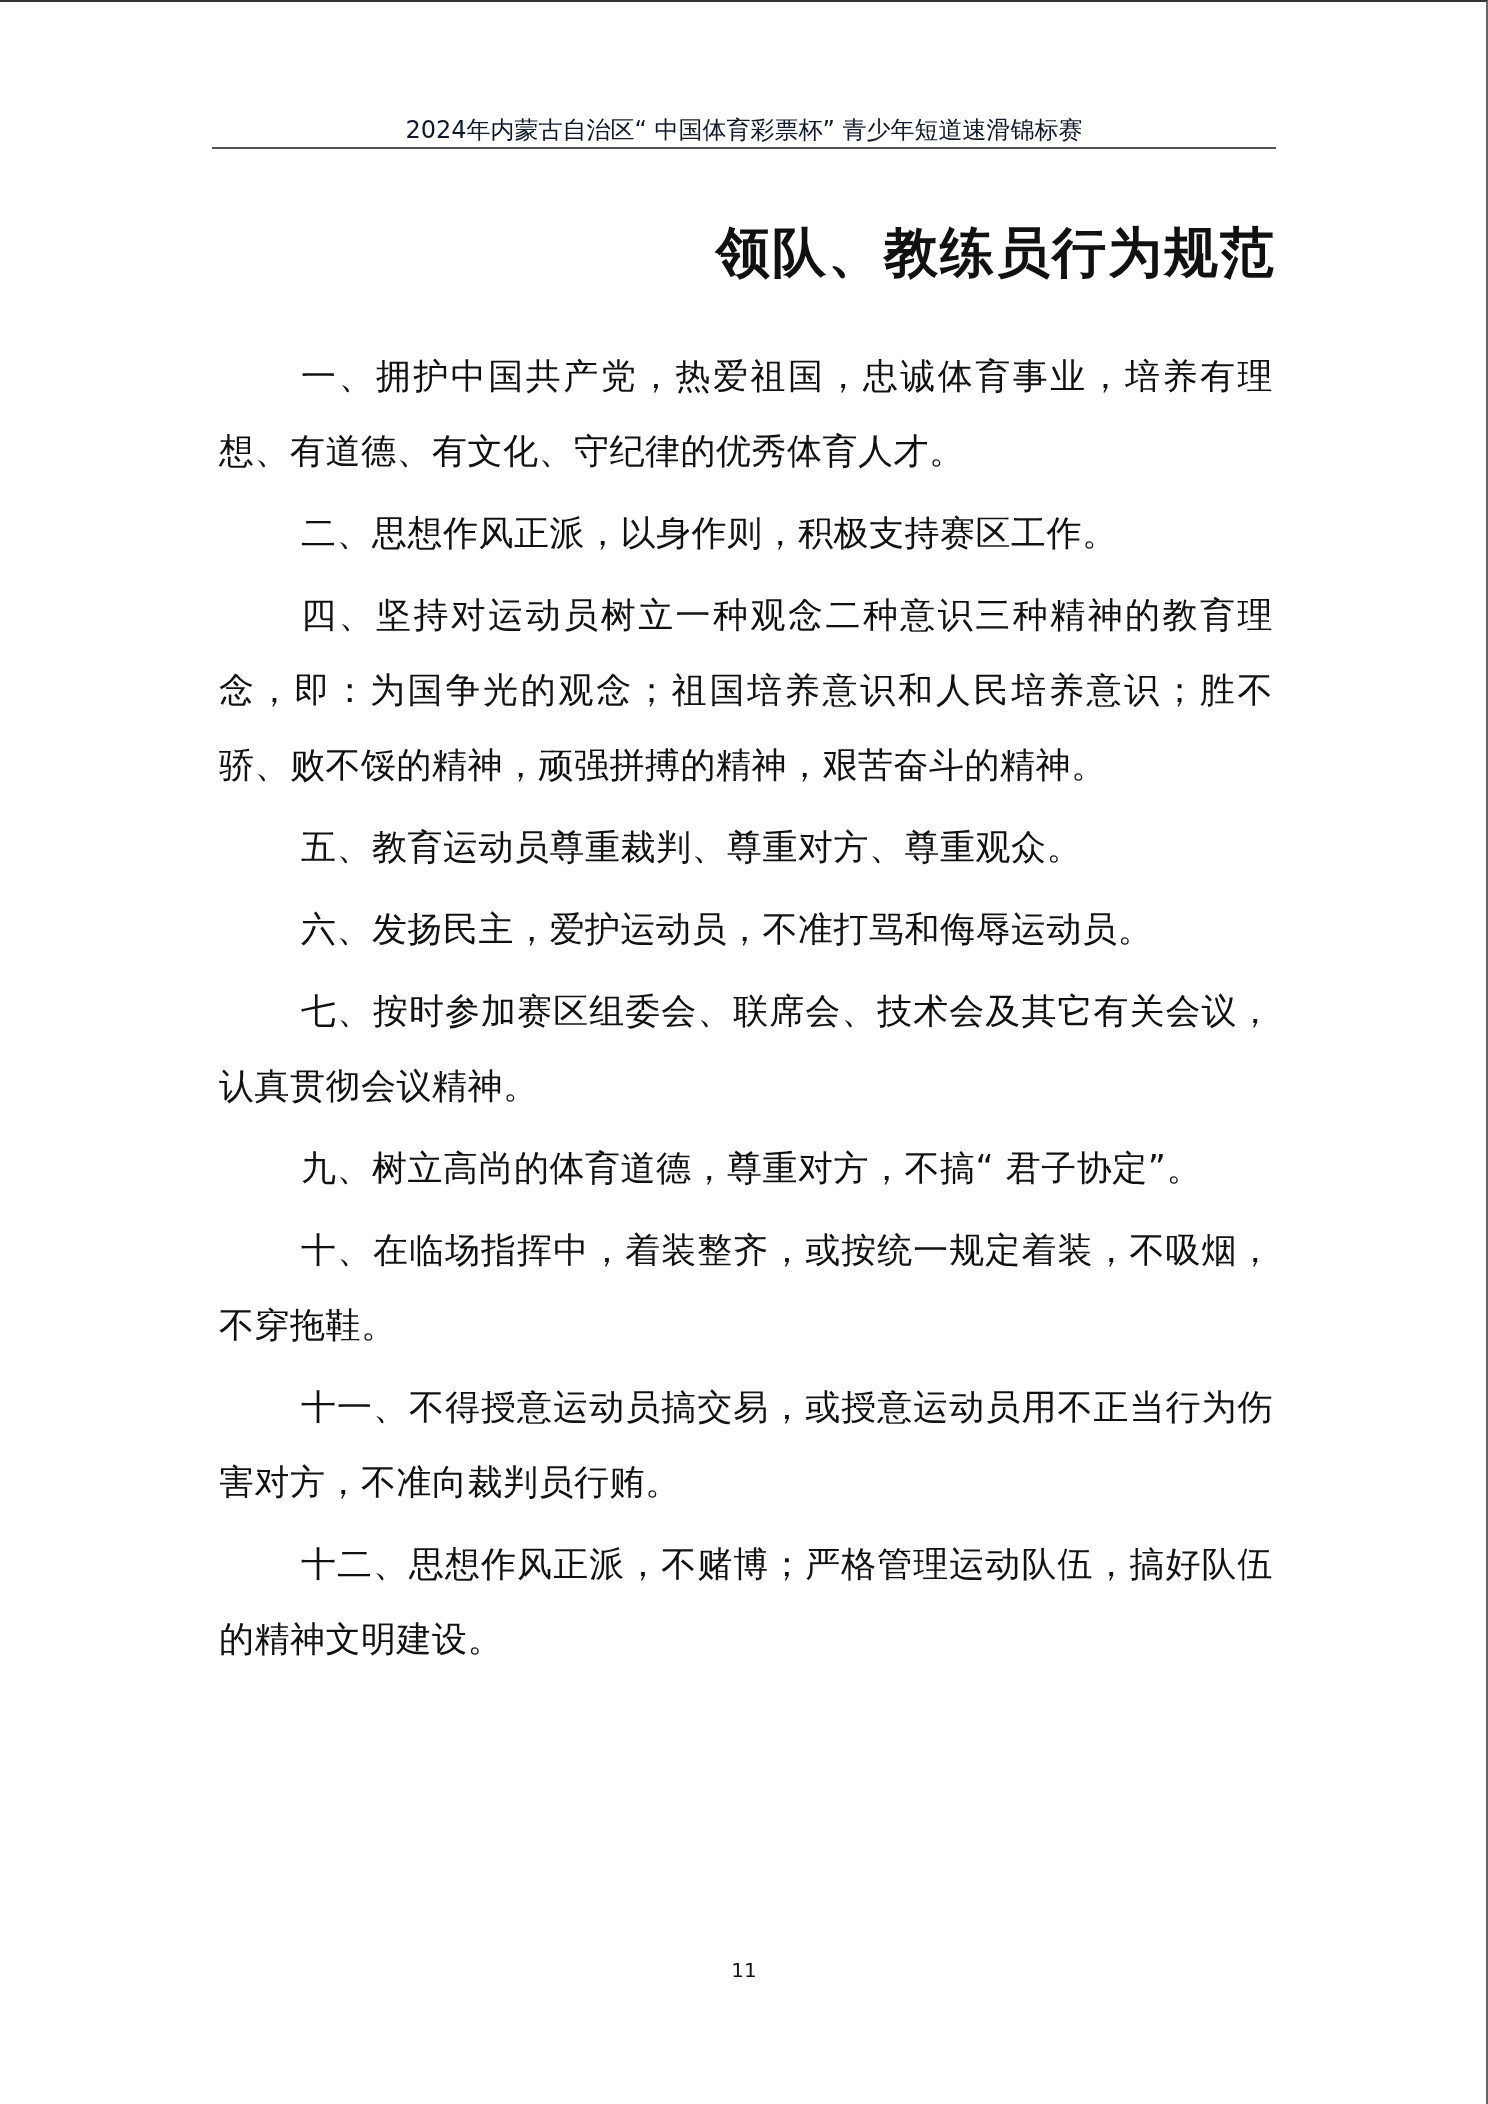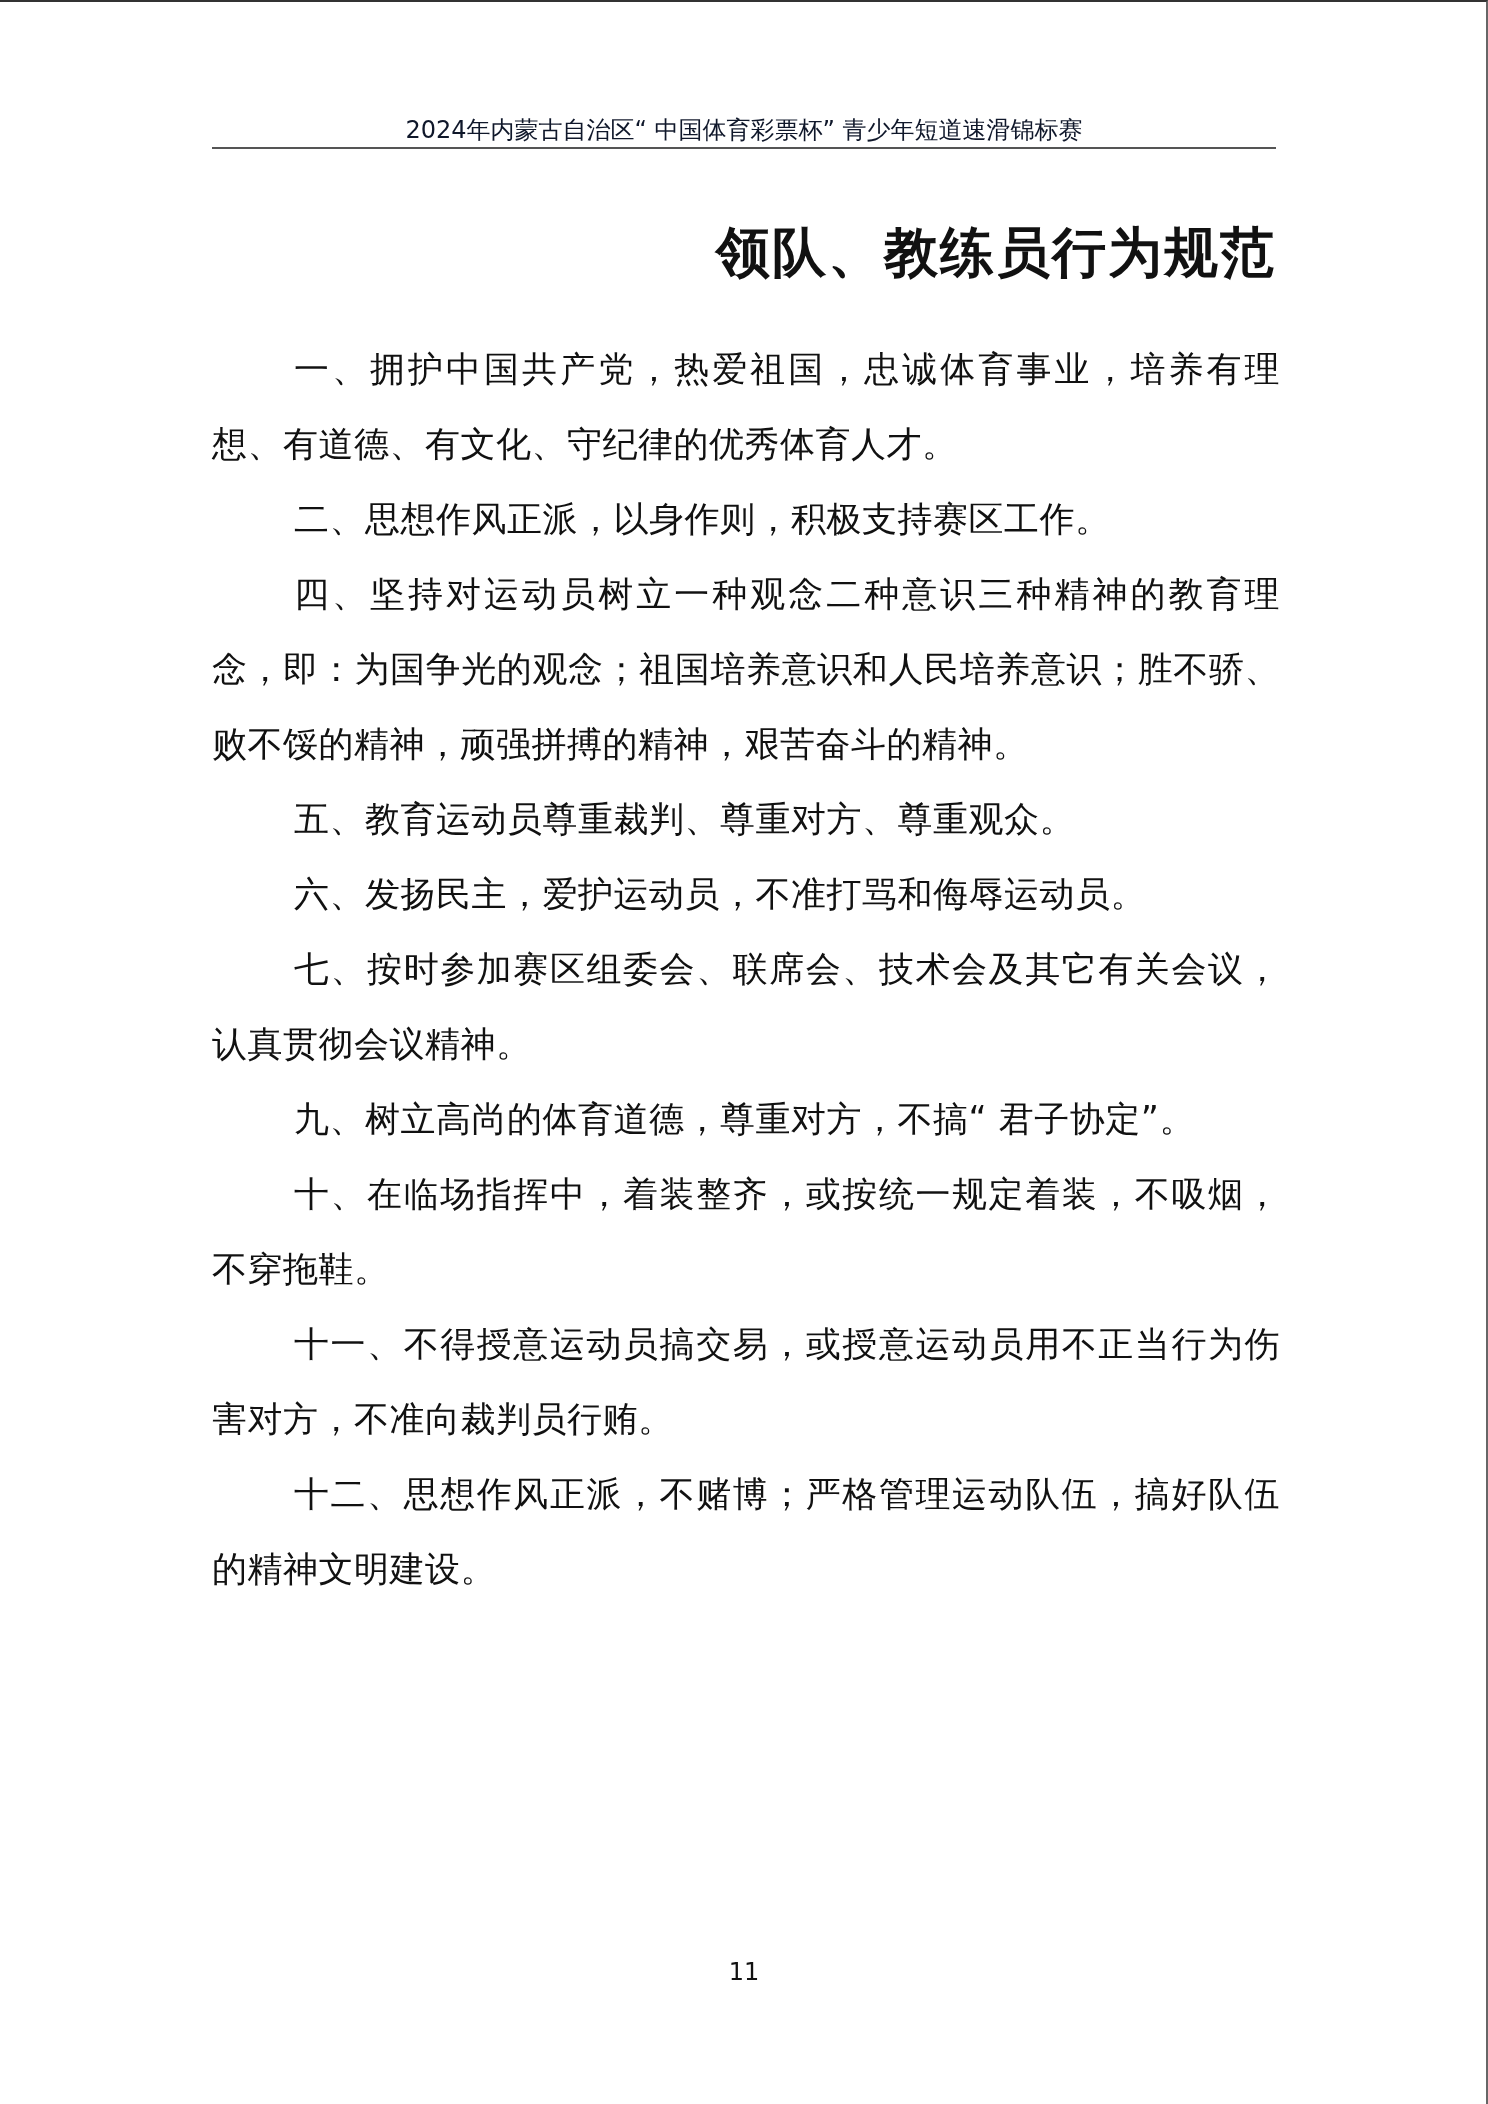--- a/index.html
+++ b/index.html
@@ -17,24 +17,24 @@
     border-top:2px solid #555;
   }
   .title {
     position:absolute; left:212px; top:215px; width:1064px; text-align:right;
     font-size:54px; font-weight:bold; letter-spacing:2px; color:#111;
   }
   .body {
     position:absolute; left:212px; top:330px; width:1068px;
     font-size:35px; line-height:75px; color:#111;
   }
-  .para { margin:0; text-indent:82px; text-align:justify; letter-spacing:0.5px; }
+  .para { margin:7px; text-indent:82px; text-align:justify; letter-spacing:0.5px; }
   .page-number {
     position:absolute; left:0; width:1488px; top:1956px; text-align:center;
-    font-size:24px; color:#111;
+    font-size:20px; color:#111;
   }
 </style>
 </head>
 <body>
 
 <div class="header">2024年内蒙古自治区“ 中国体育彩票杯” 青少年短道速滑锦标赛</div>
 <div class="header-rule"></div>
 
 <h1 class="title" style="margin:0;">领队、教练员行为规范</h1>
 

